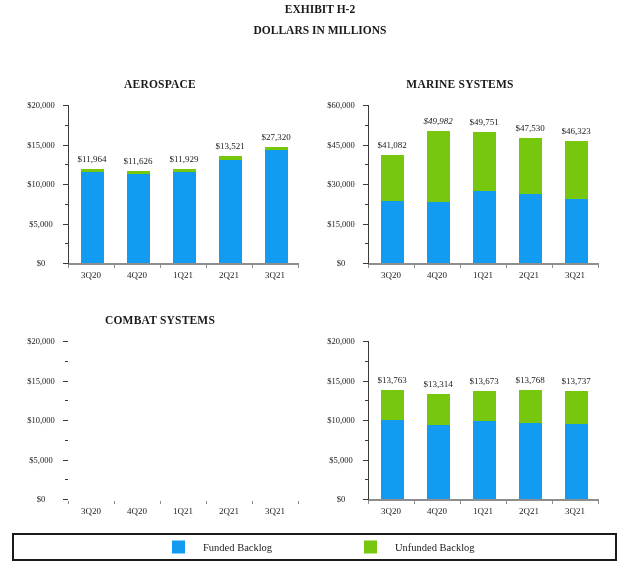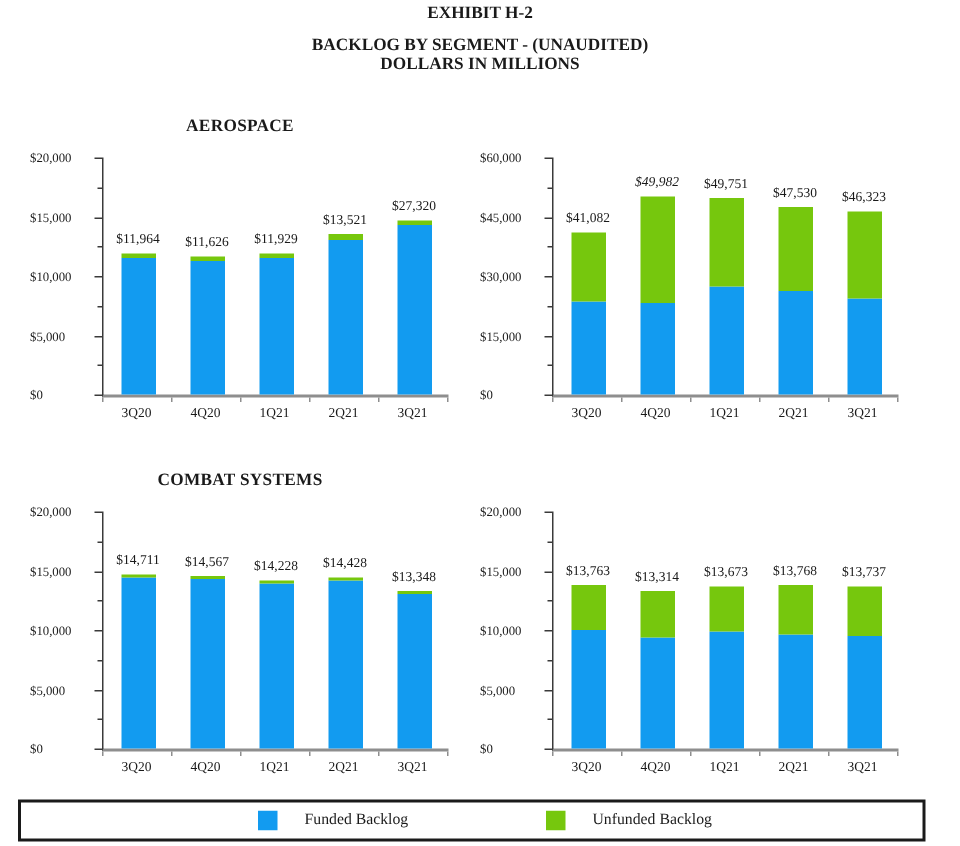--- a/index.html
+++ b/index.html
@@ -15,21 +15,21 @@
   .chart { position:absolute; width:280px; height:232px; }
   .chart-title {
     position:absolute; top:4px; left:0; width:100%; text-align:center;
     font-weight:bold; font-size:11.5px; letter-spacing:0.2px;
   }
   .plot {
     position:absolute; left:48px; top:31px; width:230px; height:158px;
     border-left:1px solid #3a3a3a; border-bottom:2px solid #8e8e8e;
   }
   .ylabel {
-    position:absolute; left:0; width:42px; text-align:left;
+    position:absolute; left:0; width:42px; text-align:center;
     font-size:8.5px; line-height:10px;
   }
   .ytick  { position:absolute; height:1px; background:#3a3a3a; }
   .xtick  { position:absolute; width:1px; height:3px; background:#8e8e8e; }
   .xlabel { position:absolute; width:46px; text-align:center; font-size:9px; }
   .bar    { position:absolute; }
   .total-label {
     position:absolute; width:64px; text-align:center; font-size:9px;
     white-space:nowrap;
   }
@@ -43,21 +43,20 @@
   }
   .legend-item.funded   { left:158px; }
   .legend-item.unfunded { left:350px; }
   .swatch { width:13px; height:13px; margin-right:18px; display:inline-block; }
 </style>
 </head>
 <body>
 
 <div class="header">
   <div class="h1">EXHIBIT H-2</div>
-  <div>BACKLOG BY SEGMENT - (UNAUDITED)</div>
   <div>DOLLARS IN MILLIONS</div>
 </div>
 
 <div class="chart" style="left:20px; top:74px;">
   <div class="chart-title">AEROSPACE</div>
   <div class="plot">
       <div class="bar" style="left: 11.5px; bottom: 0px; width: 23px; height: 90.8px; background: rgb(18, 155, 240);"></div>
       <div class="bar" style="left: 11.5px; bottom: 90.8px; width: 23px; height: 3.7px; background: rgb(118, 199, 13);"></div>
       <div class="total-label" style="left: -9px; bottom: 99.5px;">$11,964</div>
       <div class="bar" style="left: 57.5px; bottom: 0px; width: 23px; height: 88.6px; background: rgb(18, 155, 240);"></div>
@@ -94,20 +93,21 @@
     <div class="xtick" style="left: 232px; top: 191px;"></div>
     <div class="xtick" style="left: 278px; top: 191px;"></div>
     <div class="xlabel" style="left: 48px; top: 196px;">3Q20</div>
     <div class="xlabel" style="left: 94px; top: 196px;">4Q20</div>
     <div class="xlabel" style="left: 140px; top: 196px;">1Q21</div>
     <div class="xlabel" style="left: 186px; top: 196px;">2Q21</div>
     <div class="xlabel" style="left: 232px; top: 196px;">3Q21</div>
   </div>
 
 <div class="chart" style="left:320px; top:74px;">
+  <div class="chart-title">MARINE SYSTEMS</div>
   <div class="plot">
       <div class="bar" style="left: 11.5px; bottom: 0px; width: 23px; height: 62.2px; background: rgb(18, 155, 240);"></div>
       <div class="bar" style="left: 11.5px; bottom: 62.2px; width: 23px; height: 46px; background: rgb(118, 199, 13);"></div>
       <div class="total-label" style="left: -9px; bottom: 113.2px;">$41,082</div>
       <div class="bar" style="left: 57.5px; bottom: 0px; width: 23px; height: 61.1px; background: rgb(18, 155, 240);"></div>
       <div class="bar" style="left: 57.5px; bottom: 61.1px; width: 23px; height: 70.5px; background: rgb(118, 199, 13);"></div>
       <div class="total-label" style="left: 37px; bottom: 136.6px; font-style: italic;">$49,982</div>
       <div class="bar" style="left: 103.5px; bottom: 0px; width: 23px; height: 72.3px; background: rgb(18, 155, 240);"></div>
       <div class="bar" style="left: 103.5px; bottom: 72.3px; width: 23px; height: 58.7px; background: rgb(118, 199, 13);"></div>
       <div class="total-label" style="left: 83px; bottom: 136px;">$49,751</div>
@@ -140,37 +140,20 @@
     <div class="xtick" style="left: 278px; top: 191px;"></div>
     <div class="xlabel" style="left: 48px; top: 196px;">3Q20</div>
     <div class="xlabel" style="left: 94px; top: 196px;">4Q20</div>
     <div class="xlabel" style="left: 140px; top: 196px;">1Q21</div>
     <div class="xlabel" style="left: 186px; top: 196px;">2Q21</div>
     <div class="xlabel" style="left: 232px; top: 196px;">3Q21</div>
   </div>
 
 <div class="chart" style="left:20px; top:310px;">
   <div class="chart-title">COMBAT SYSTEMS</div>
-  <div class="plot">
-      <div class="bar" style="left: 11.5px; bottom: 0px; width: 23px; height: 114.1px; background: rgb(18, 155, 240);"></div>
-      <div class="bar" style="left: 11.5px; bottom: 114.1px; width: 23px; height: 2.1px; background: rgb(118, 199, 13);"></div>
-      <div class="total-label" style="left: -9px; bottom: 121.2px;">$14,711</div>
-      <div class="bar" style="left: 57.5px; bottom: 0px; width: 23px; height: 112.9px; background: rgb(18, 155, 240);"></div>
-      <div class="bar" style="left: 57.5px; bottom: 112.9px; width: 23px; height: 2.2px; background: rgb(118, 199, 13);"></div>
-      <div class="total-label" style="left: 37px; bottom: 120.1px;">$14,567</div>
-      <div class="bar" style="left: 103.5px; bottom: 0px; width: 23px; height: 110.3px; background: rgb(18, 155, 240);"></div>
-      <div class="bar" style="left: 103.5px; bottom: 110.3px; width: 23px; height: 2.1px; background: rgb(118, 199, 13);"></div>
-      <div class="total-label" style="left: 83px; bottom: 117.4px;">$14,228</div>
-      <div class="bar" style="left: 149.5px; bottom: 0px; width: 23px; height: 111.8px; background: rgb(18, 155, 240);"></div>
-      <div class="bar" style="left: 149.5px; bottom: 111.8px; width: 23px; height: 2.2px; background: rgb(118, 199, 13);"></div>
-      <div class="total-label" style="left: 129px; bottom: 119px;">$14,428</div>
-      <div class="bar" style="left: 195.5px; bottom: 0px; width: 23px; height: 103.1px; background: rgb(18, 155, 240);"></div>
-      <div class="bar" style="left: 195.5px; bottom: 103.1px; width: 23px; height: 2.3px; background: rgb(118, 199, 13);"></div>
-      <div class="total-label" style="left: 175px; bottom: 110.4px;">$13,348</div>
-    </div>
 <div class="ylabel" style="top: 26px;">$20,000</div>
     <div class="ytick" style="left: 43px; width: 5px; top: 31px;"></div>
     <div class="ytick" style="left: 45px; width: 3px; top: 50.75px;"></div>
     <div class="ylabel" style="top: 65.5px;">$15,000</div>
     <div class="ytick" style="left: 43px; width: 5px; top: 70.5px;"></div>
     <div class="ytick" style="left: 45px; width: 3px; top: 90.25px;"></div>
     <div class="ylabel" style="top: 105px;">$10,000</div>
     <div class="ytick" style="left: 43px; width: 5px; top: 110px;"></div>
     <div class="ytick" style="left: 45px; width: 3px; top: 129.75px;"></div>
     <div class="ylabel" style="top: 144.5px;">$5,000</div>

